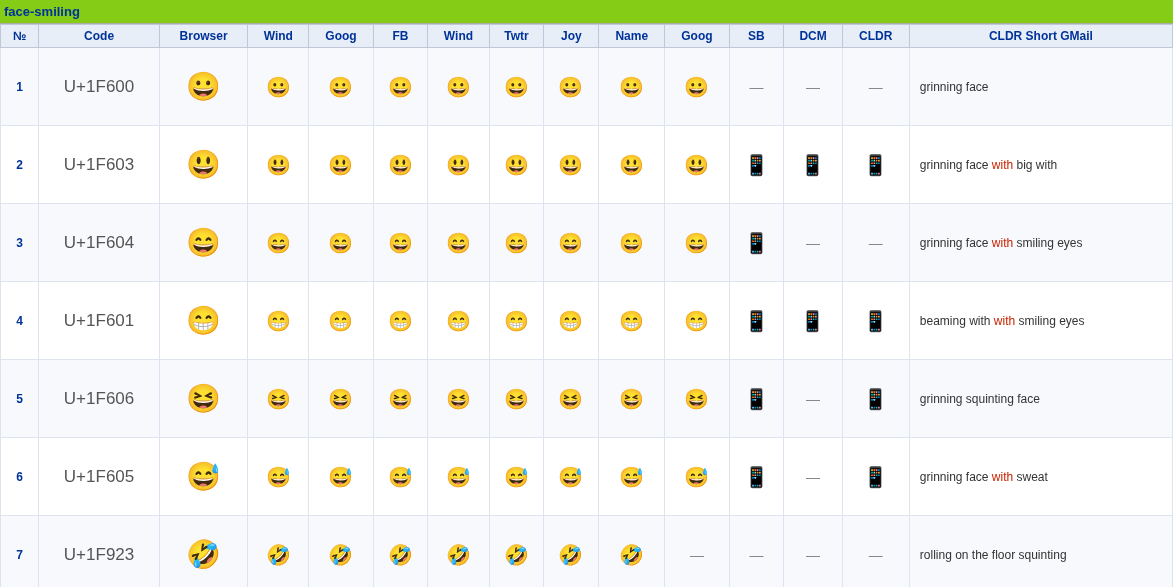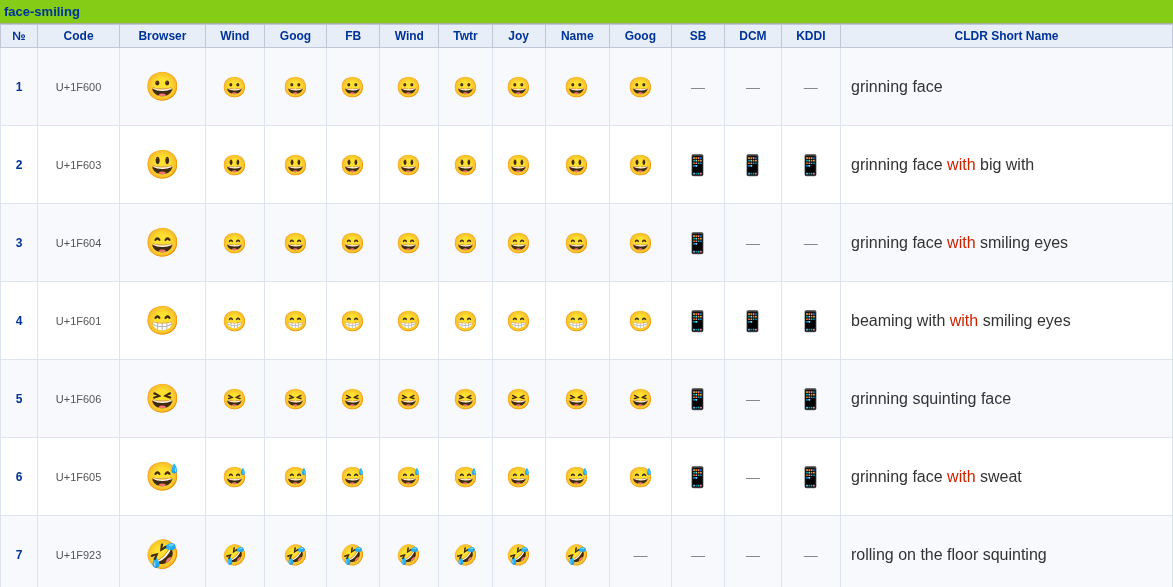--- a/index.html
+++ b/index.html
@@ -53,27 +53,27 @@
     }
 
     td.num {
       color: #003399;
       font-weight: bold;
       font-size: 12px;
     }
 
     td.code {
       color: #555;
-      font-size: 11px;
+      font-size: 17px;
     }
 
     td.name {
       text-align: left;
       color: #333;
-      font-size: 16px;
+      font-size: 12px;
       padding-left: 10px;
     }
 
     .emoji-cell {
       font-size: 28px;
       line-height: 1;
       padding: 6px 4px;
     }
 
     .emoji-sm {
@@ -99,22 +99,22 @@
         <th>Wind</th>
         <th>Goog</th>
         <th>FB</th>
         <th>Wind</th>
         <th>Twtr</th>
         <th>Joy</th>
         <th>Name</th>
         <th>Goog</th>
         <th>SB</th>
         <th>DCM</th>
-        <th>KDDI</th>
-        <th>CLDR Short Name</th>
+        <th>CLDR</th>
+        <th>CLDR Short GMail</th>
       </tr>
   </thead>
   <tbody id="table-body">
   <tr class="row-height">
         <td class="num">1</td>
         <td class="code">U+1F600</td>
         <td><span class="emoji-cell">😀</span></td>
         <td><span class="emoji-sm">😀</span></td>
         <td><span class="emoji-sm">😀</span></td>
         <td><span class="emoji-sm">😀</span></td>

